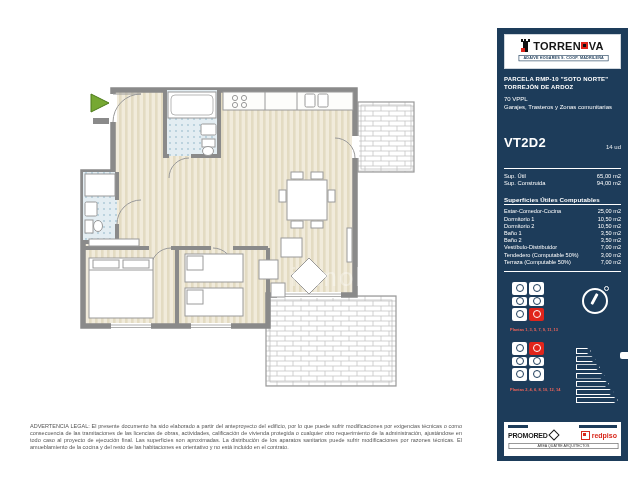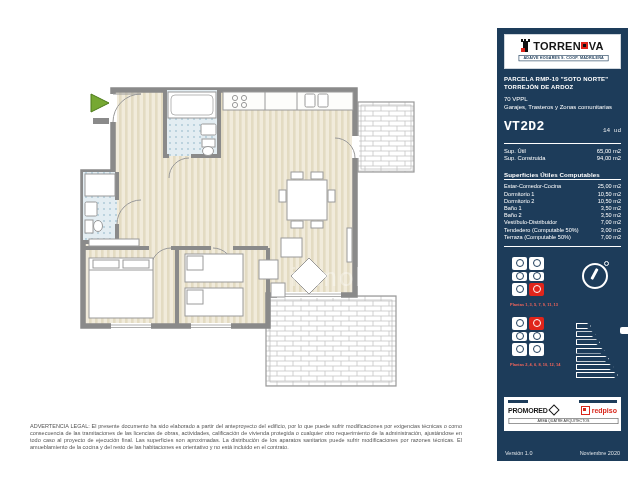--- a/index.html
+++ b/index.html
@@ -17,22 +17,22 @@
   .tower .t-red{position:absolute;left:0;bottom:0;width:4px;height:4px;background:#e0251b;}
   .brand-text{font-weight:bold;font-size:11px;letter-spacing:0.2px;color:#151515;display:flex;align-items:center;}
   .o-square{display:inline-block;width:7px;height:7px;background:#e0251b;margin:0 0.5px;position:relative;}
   .o-square::after{content:"";position:absolute;left:2px;top:2px;width:3px;height:3px;background:#111;}
   .tagline{margin-top:3px;border:1px solid #1d3c5a;color:#1d3c5a;font-weight:bold;
            font-size:6px;transform:scale(0.62);transform-origin:center top;width:161%;
            margin-left:-30.5%;padding:1px 0;letter-spacing:0.3px;}
   .proj{margin-top:7px;font-size:6px;line-height:7.5px;}
   .proj .b{font-weight:bold;letter-spacing:0.2px;}
   .proj .gap{height:5px;}
-  .model-row{margin-top:8px;display:flex;align-items:flex-end;justify-content:space-between;
-             border-bottom:1px solid #fff;padding-bottom:9px;font-family:Liberation Mono, monospace;}
+  .model-row{margin-top:24px;display:flex;align-items:flex-end;justify-content:space-between;
+             border-bottom:1px solid #fff;padding-bottom:18px;}
   .model{font-size:13px;font-weight:bold;letter-spacing:0.3px;}
   .units{font-size:6px;opacity:.9;}
   .kv{display:flex;justify-content:space-between;font-size:5.8px;line-height:7.4px;}
   .kv-wrap{margin-top:4px;}
   .surf-title{margin-top:8px;font-size:6.2px;font-weight:bold;border-bottom:1px solid #fff;
               padding-bottom:1.5px;letter-spacing:0.1px;}
   .surf-rows{margin-top:3px;}
   .surf-rows .kv{font-size:5.6px;line-height:7.2px;}
   .hr{border-bottom:1px solid #fff;margin-top:5px;}
   

